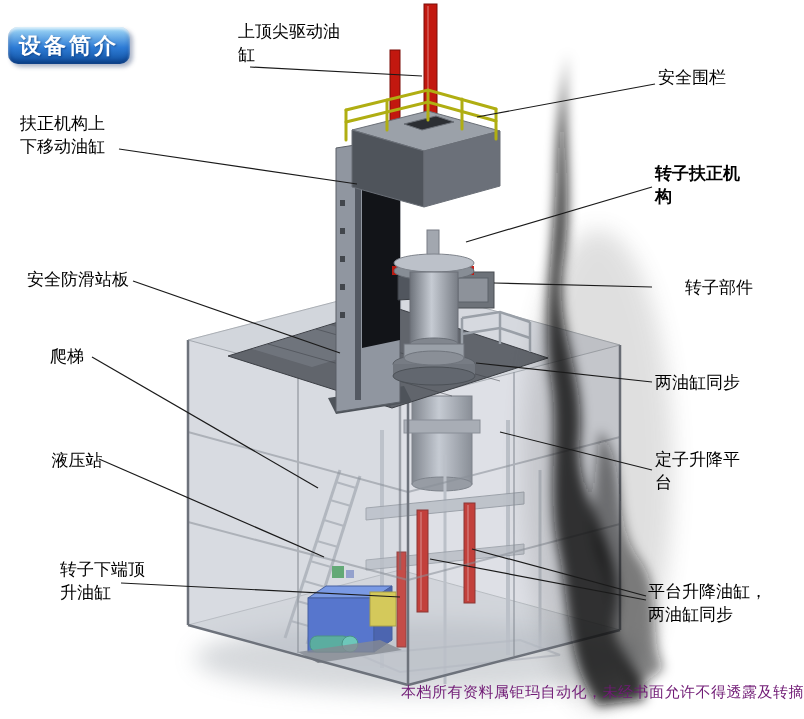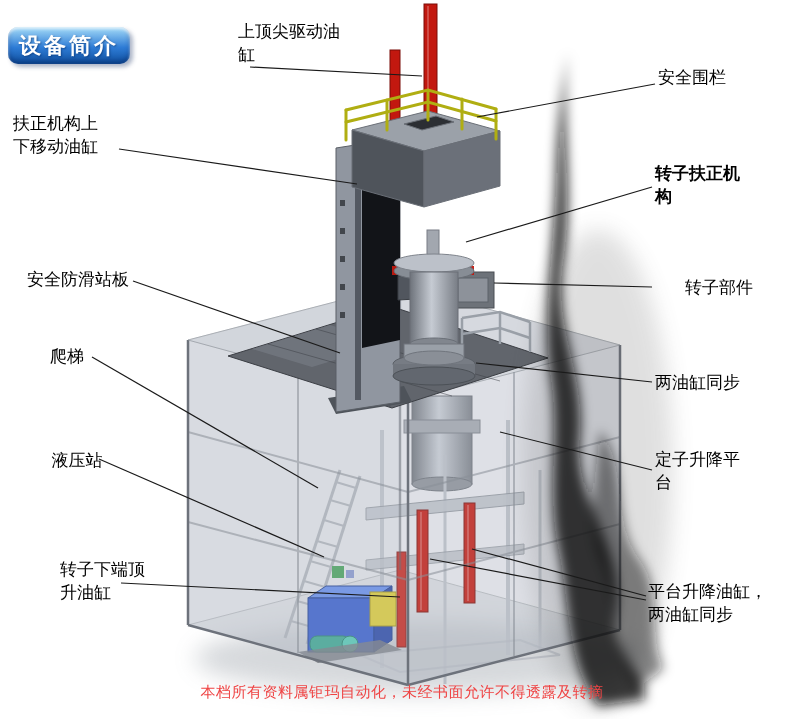--- a/index.html
+++ b/index.html
@@ -19,21 +19,21 @@
     font-size:22px;font-weight:bold;color:#fff;letter-spacing:3px;
     background:linear-gradient(180deg,var(--badge_blue_light) 0%,var(--badge_blue) 55%,var(--badge_blue_dark) 100%);
     border-radius:10px;
     box-shadow:3px 3px 4px rgba(70,90,130,.45),
                inset 0 2px 3px rgba(255,255,255,.7),
                inset 0 -3px 5px rgba(0,30,90,.45);
     text-shadow:1px 1px 2px rgba(0,40,100,.55);
   }
   .footer{
     position:absolute;left:0;right:0;top:683px;
-    text-align:center;font-size:15px;color:#ef4444;letter-spacing:.5px;
+    text-align:right;font-size:15px;color:#701a75;letter-spacing:.5px;
   }
   svg.canvas{position:absolute;left:0;top:0;}
 </style>
 </head>
 <body>
 
 <div>
 
   <svg class="canvas" width="804" height="719" viewBox="0 0 804 719">
     <defs>
@@ -226,21 +226,21 @@
       <line x1="121" y1="583" x2="400" y2="597"></line>
       <line x1="646" y1="596" x2="472" y2="549"></line>
       <line x1="646" y1="600" x2="430" y2="559"></line>
     </g>
   </svg>
 
   <div class="badge">设备简介</div>
 
   <div class="label" style="left:195px;top:20px;width:112px;margin-left:43px;">上顶尖驱动油缸</div>
   <div class="label" style="left:658px;top:66px;width:100px;">安全围栏</div>
-  <div class="label" style="left:13px;top:112px;width:92px;">扶正机构上下移动油缸</div>
+  <div class="label" style="left:20px;top:112px;width:92px;">扶正机构上下移动油缸</div>
   <div class="label" style="left:655px;top:162px;width:92px;font-weight:bold;">转子扶正机构</div>
   <div class="label" style="left:27px;top:268px;width:110px;">安全防滑站板</div>
   <div class="label" style="left:685px;top:276px;width:100px;font-family:Liberation Serif, serif;">转子部件</div>
   <div class="label" style="left:50px;top:345px;width:60px;">爬梯</div>
   <div class="label" style="left:655px;top:371px;width:100px;">两油缸同步</div>
   <div class="label" style="left:42px;top:449px;width:70px;text-align:center;">液压站</div>
   <div class="label" style="left:655px;top:448px;width:92px;">定子升降平台</div>
   <div class="label" style="left:27px;top:558px;width:92px;margin-left:33px;">转子下端顶升油缸</div>
   <div class="label" style="left:648px;top:580px;width:126px;">平台升降油缸，两油缸同步</div>
 

